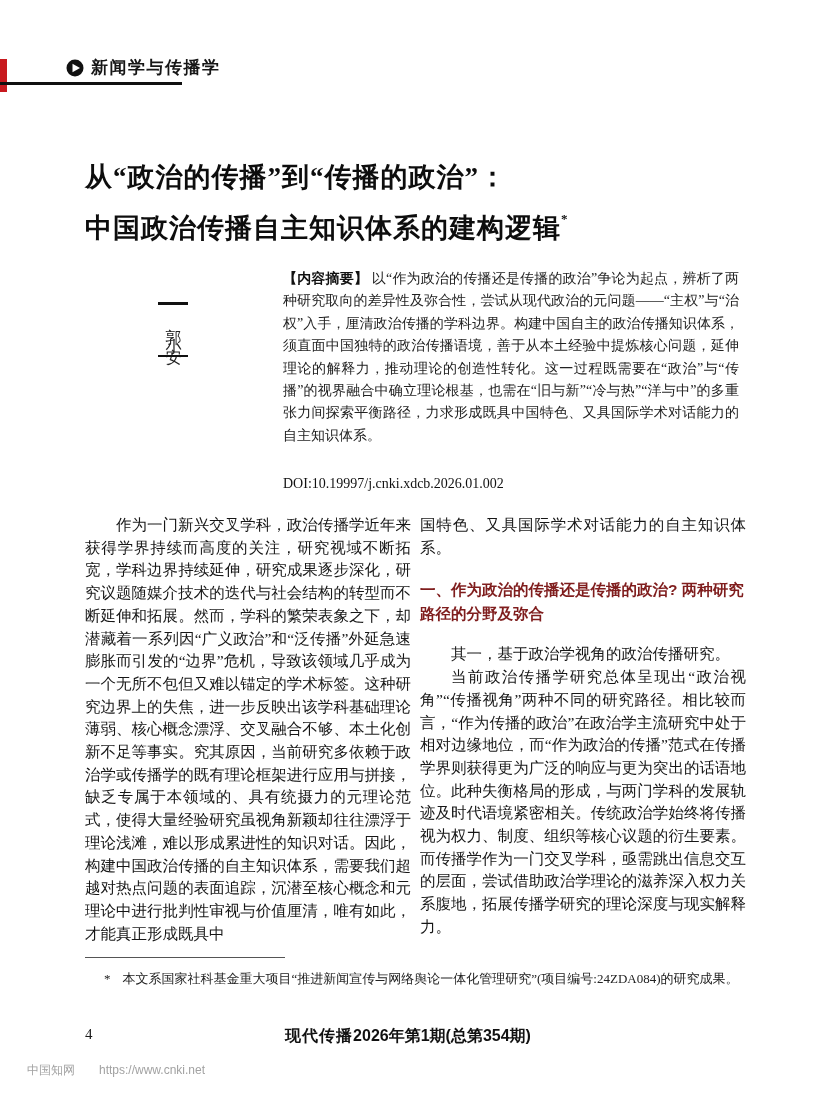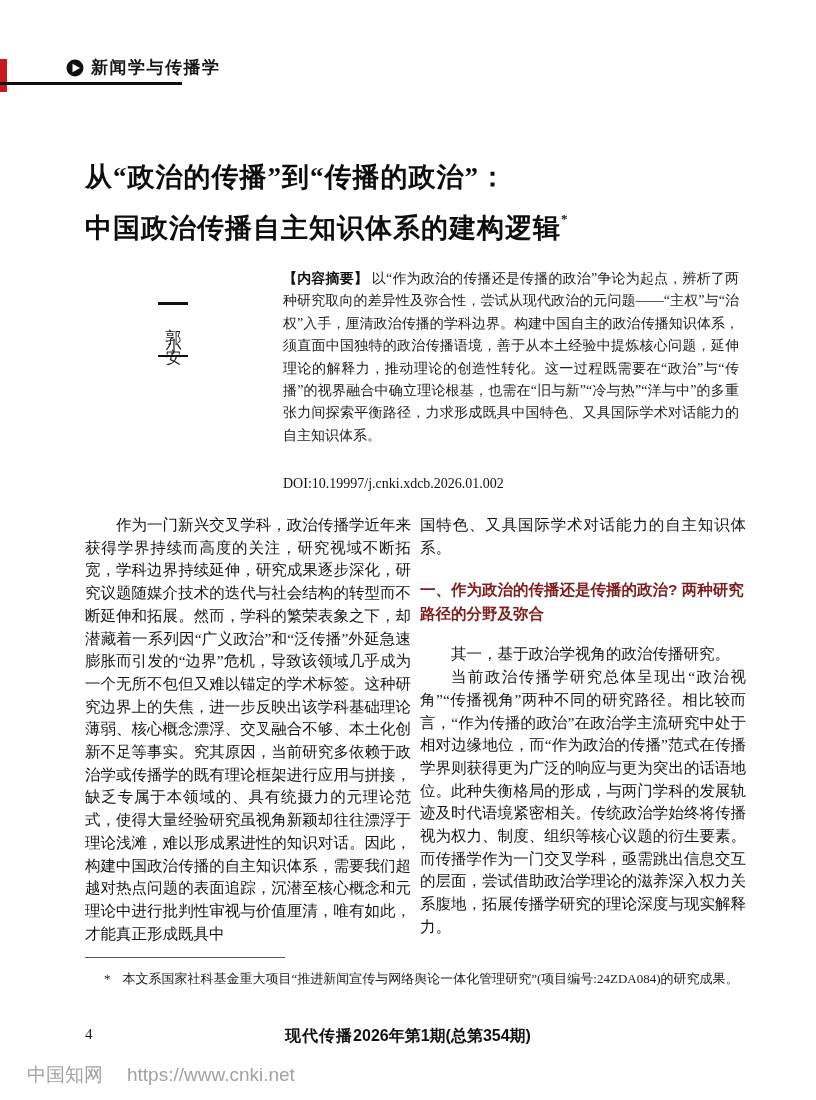--- a/index.html
+++ b/index.html
@@ -181,21 +181,21 @@
 
   
   .watermark {
     position: absolute;
     left: 27px; top: 1062px;
     display: flex;
     align-items: baseline;
     gap: 24px;
     color: #a2a2a2;
     font-family: "Liberation Sans", sans-serif;
-    font-size: 19px;
+    font-size: 12px;
   }
 </style>
 </head>
 <body>
 
 <div class="page">
 
   <div class="red-bar"></div>
 
   <div class="header-badge">

